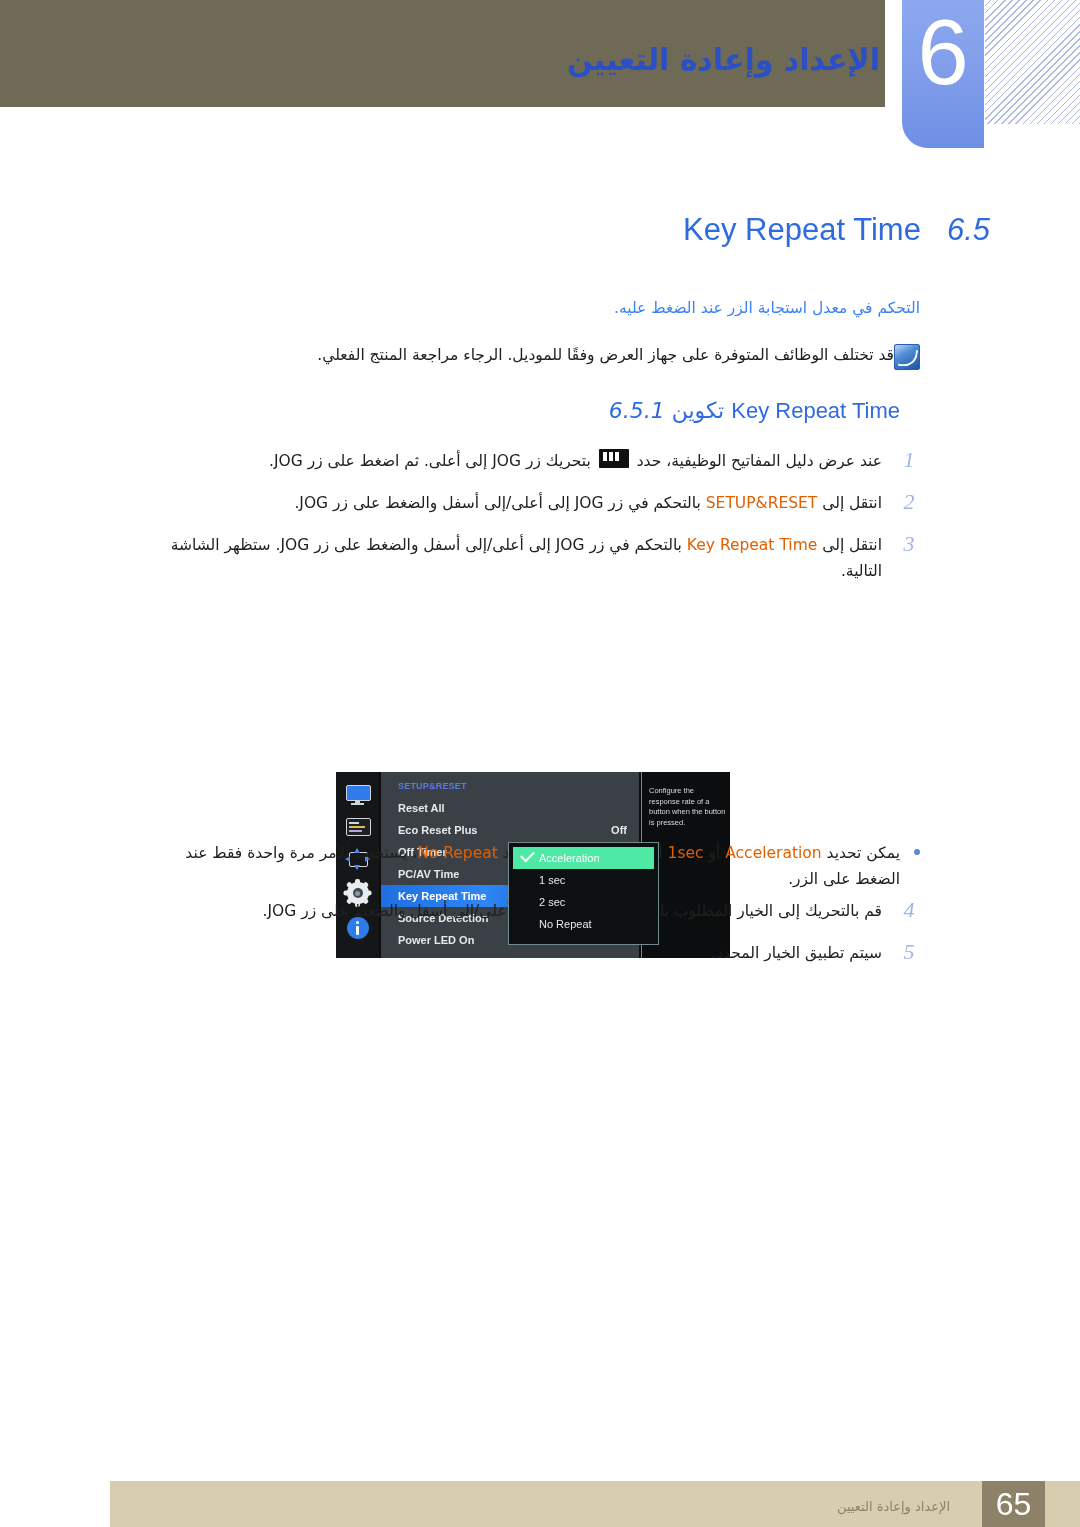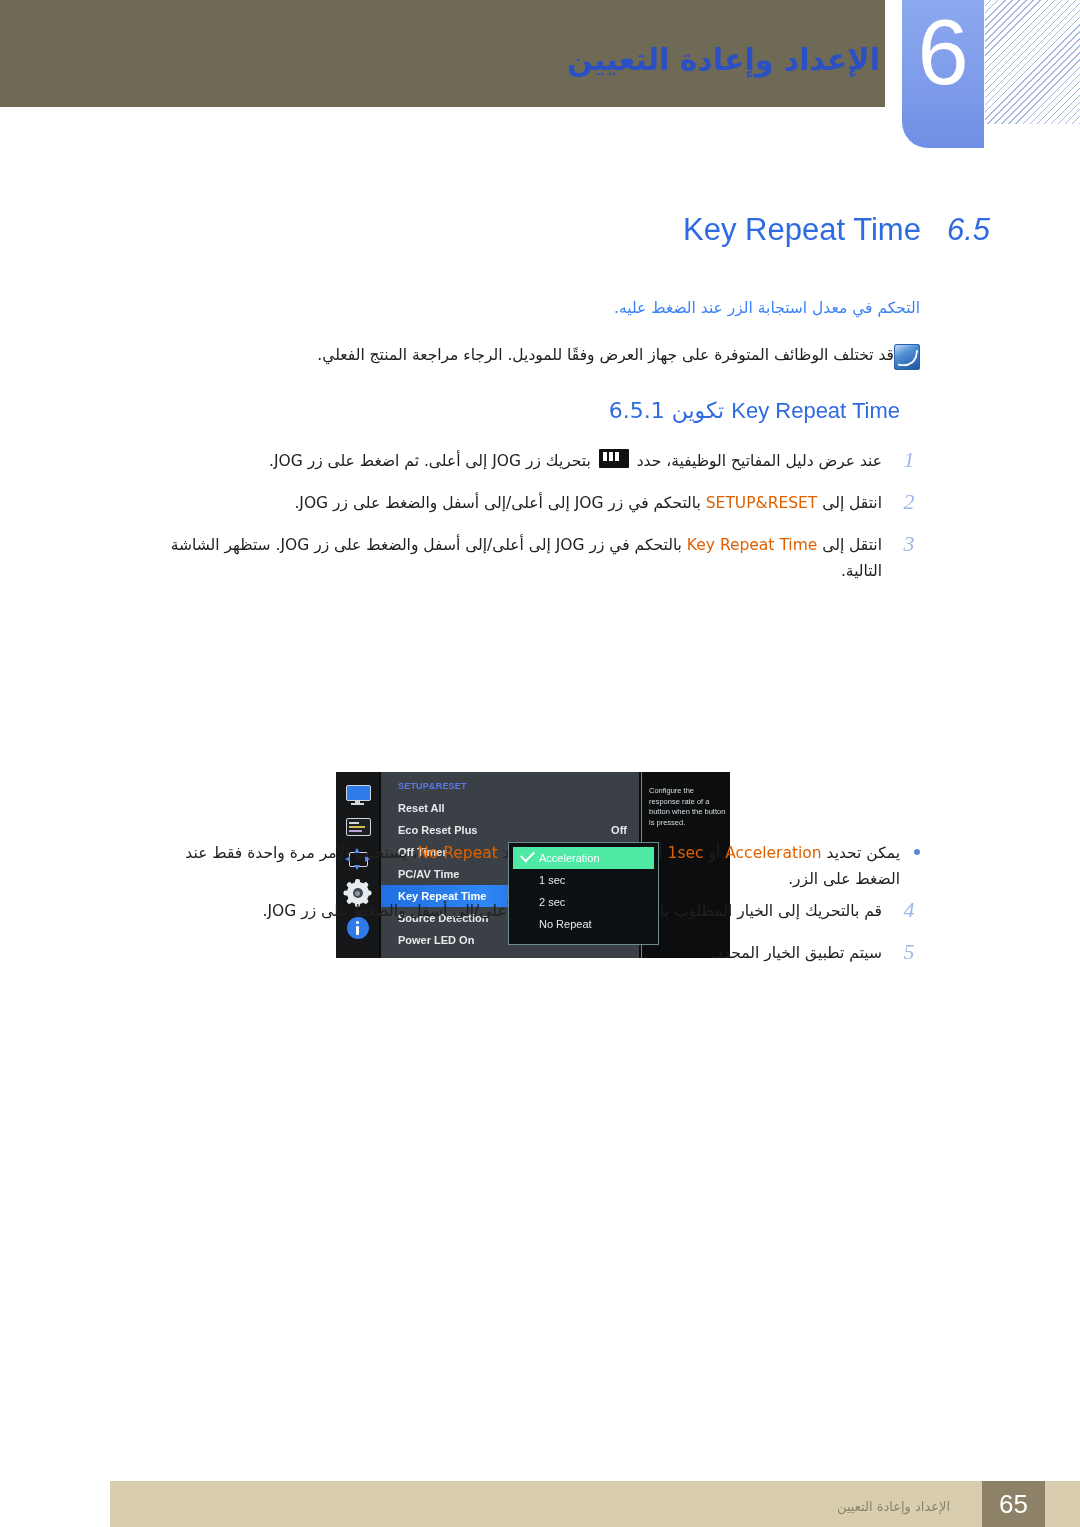--- a/index.html
+++ b/index.html
@@ -118,21 +118,21 @@
   }
 
   .sub-title{
     position:absolute; right:180px; top:248px;
     color:#2f6be0;
     font-size:22px;
     white-space:nowrap;
     font-family:"DejaVu Sans","Liberation Sans",sans-serif;
   }
   .sub-title .ltr{ direction:ltr; unicode-bidi:embed; font-family:"Liberation Sans",sans-serif;}
-  .sub-title .num{ margin-left:24px; }
+  .sub-title .num{ margin-left:24px;font-style:italic; }
 
   
   .steps{
     position:absolute; right:160px; top:298px;
     width:760px;
   }
   .step{
     display:flex; flex-direction:row;
     align-items:flex-start;
     gap:16px;
@@ -324,21 +324,21 @@
     position:absolute; right:130px; bottom:13px;
     color:#8d8468;
     font-size:13px;
     font-family:"DejaVu Sans","Liberation Sans",sans-serif;
   }
   .footer-page{
     position:absolute; right:35px; bottom:0;
     width:63px;height:46px;
     background:#8d8268;
     color:#ffffff;
-    font-size:26px;
+    font-size:32px;
     line-height:46px;
     text-align:center;
     direction:ltr;
     font-family:"Liberation Sans",sans-serif;
   }
 </style>
 </head>
 <body>
 
 <div class="top-band"></div>

